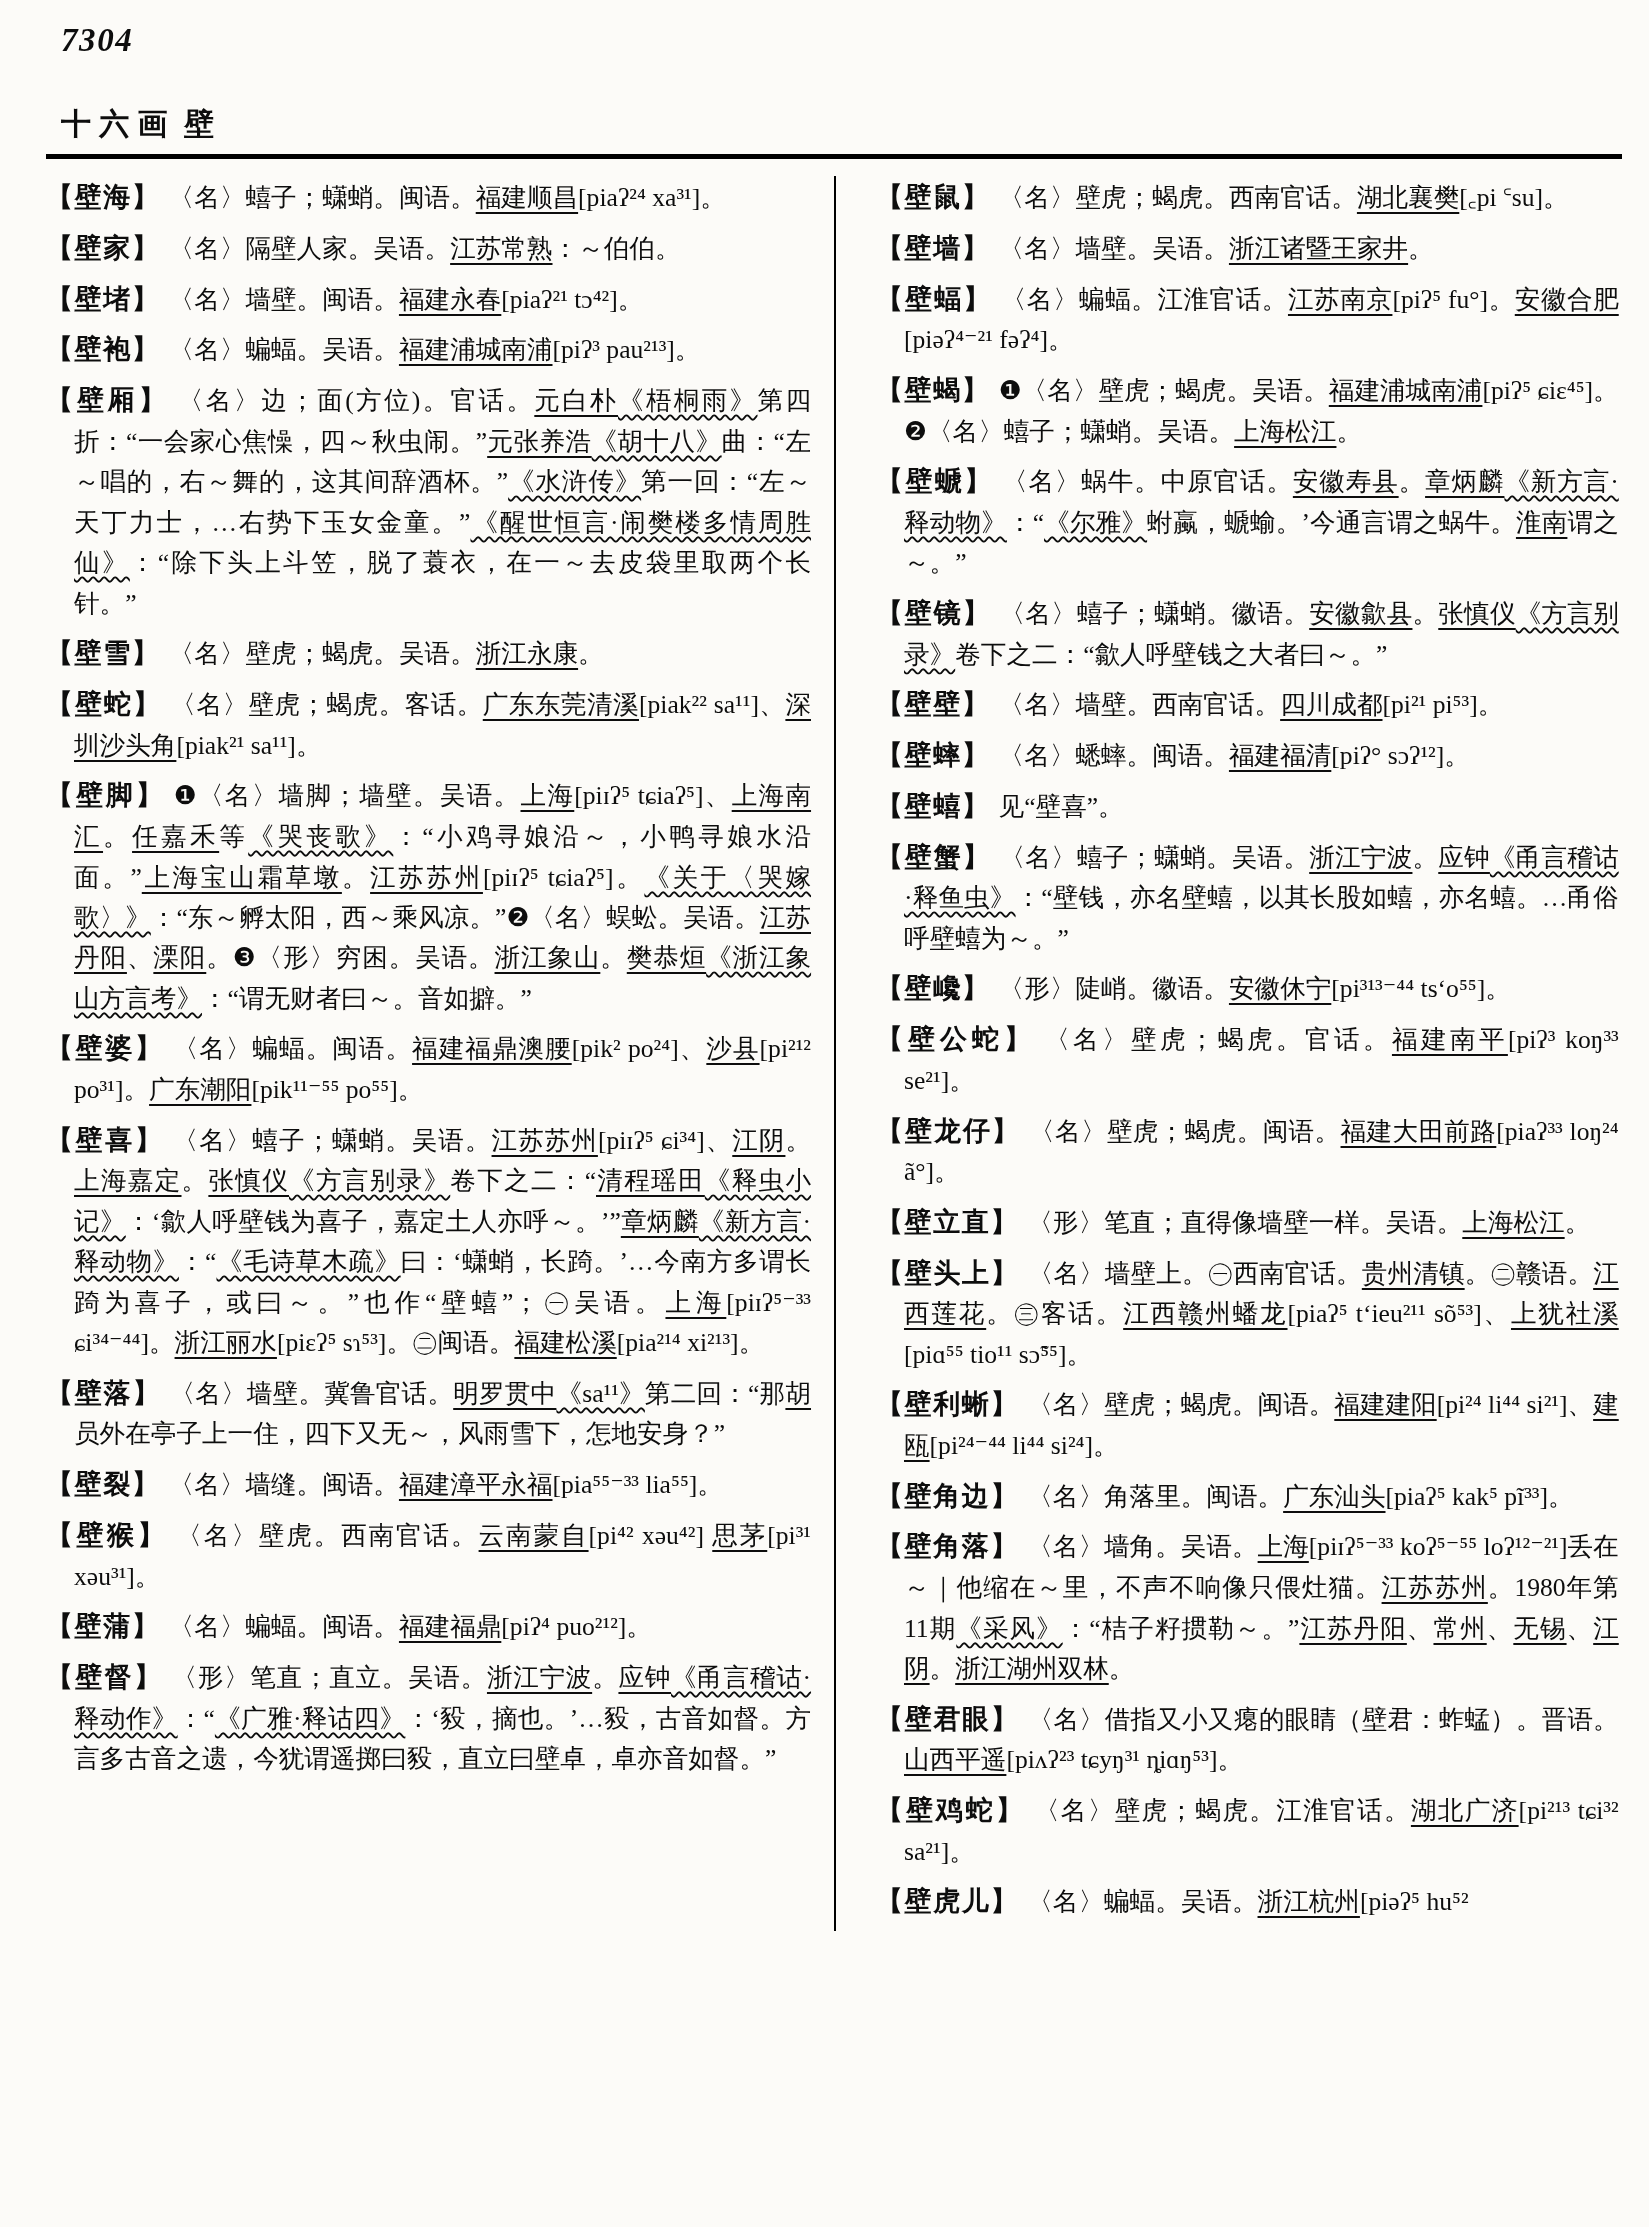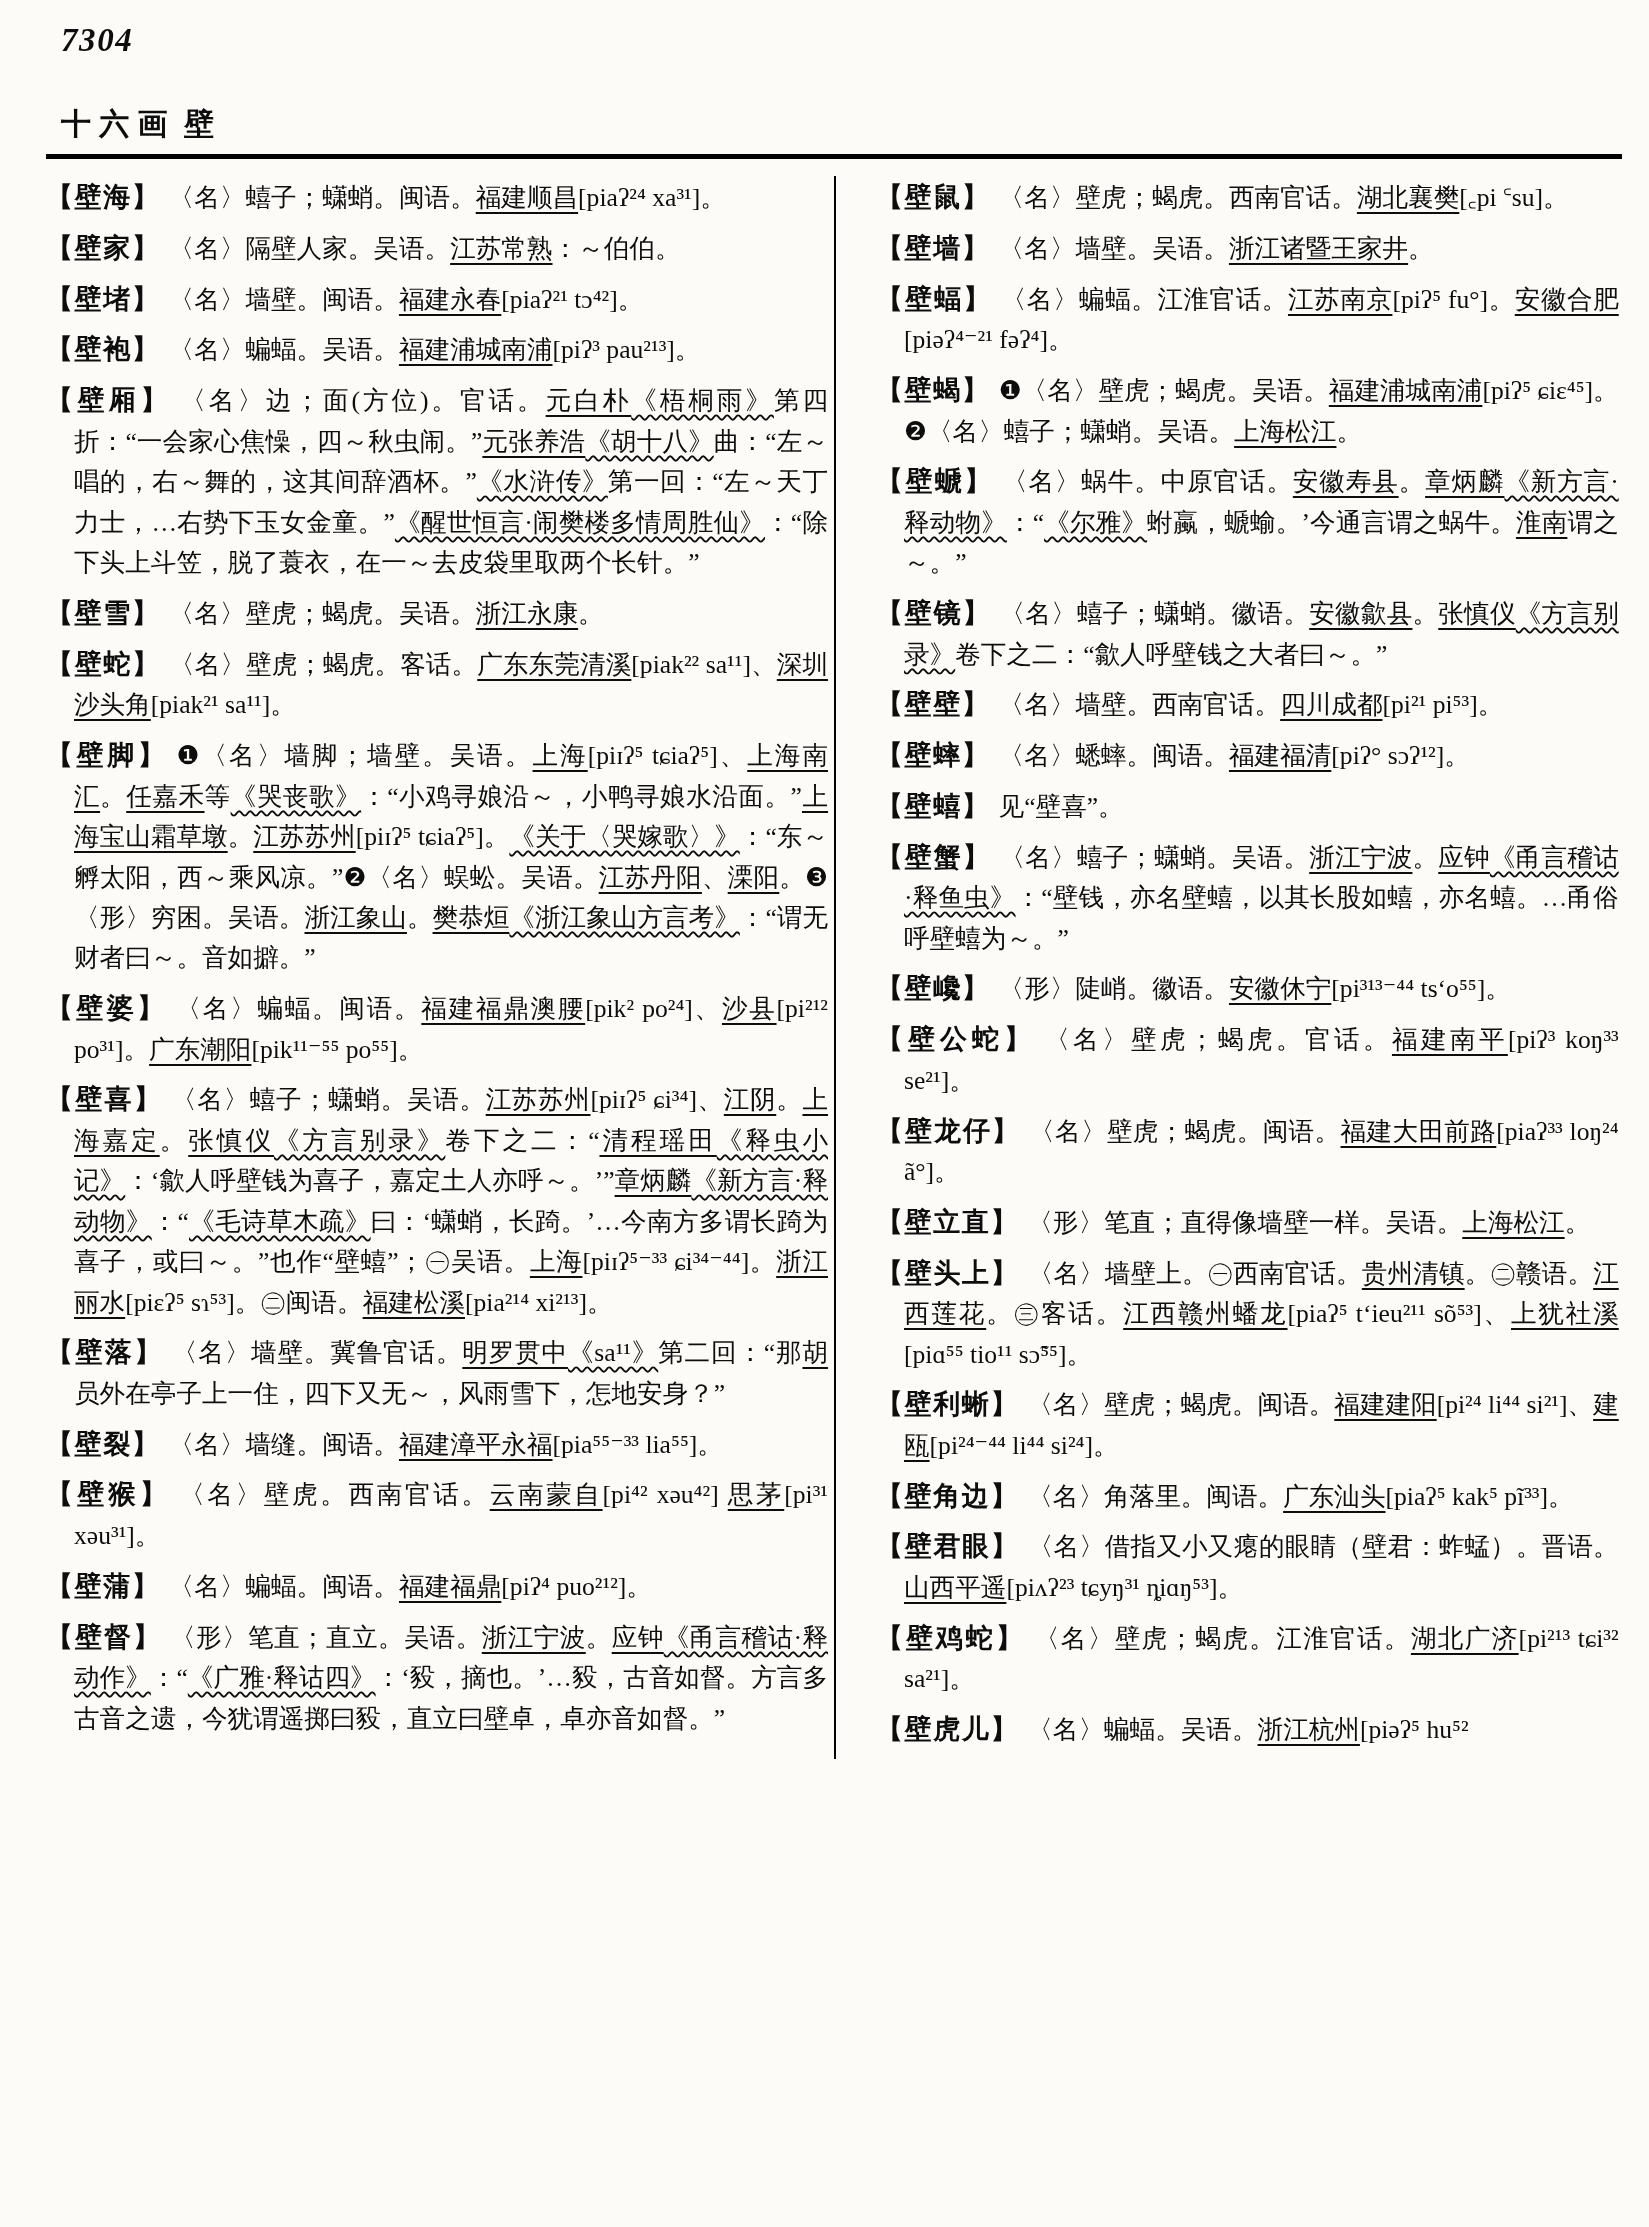--- a/index.html
+++ b/index.html
@@ -8,21 +8,21 @@
     background:#fcfbf8;color:#0d0d0d;
     font-family:"Liberation Serif","DejaVu Serif",serif;
   }
   .page{padding:15px 28px 0 46px;box-sizing:border-box;}
   .page-header{display:flex;align-items:baseline;gap:45px;padding:6.6px 0 8.2px 15px;flex-direction:column;}
   .page-num{font-size:33px;font-weight:bold;font-style:italic;letter-spacing:1.6px;}
   .section{font-size:30px;font-weight:bold;letter-spacing:8.2px;}
   .section-char{font-size:30px;font-weight:bold;margin-left:5px;}
   .header-rule{border:0;border-top:5.8px solid #000;margin:1.6px 0 16.5px 0;}
   .columns{display:flex;align-items:stretch;}
-  .col{width:50%;box-sizing:border-box;padding-right:6px;}
+  .col{width:50%;box-sizing:border-box;padding-right:23px;}
   .col-right{border-left:2.5px solid #000;padding-left:40px;padding-right:3.3px;}
   .entry{
     font-size:25.6px;line-height:1.58;
     margin:0 0 8.2px 0;
     padding-left:28px;text-indent:-28px;
     text-align:justify;
   }
   .head{font-weight:bold;font-size:27px;letter-spacing:1.6px;margin-right:8.2px;}
   .body-text u{text-decoration-thickness:2.1px;text-underline-offset:5.8px;}
   .body-text .wavy{
@@ -74,20 +74,21 @@
         <div class="entry"><span class="head">【壁蟀】</span><span class="body-text">〈名〉蟋蟀。闽语。<u>福建福清</u>[piʔ° sɔʔ¹²]。</span></div>
         <div class="entry"><span class="head">【壁蟢】</span><span class="body-text">见“壁喜”。</span></div>
         <div class="entry"><span class="head">【壁蟹】</span><span class="body-text">〈名〉蟢子；蟏蛸。吴语。<u>浙江宁波</u>。<u>应钟</u><span class="wavy">《甬言稽诂·释鱼虫》</span>：“壁钱，亦名壁蟢，以其长股如蟢，亦名蟢。…甬俗呼壁蟢为～。”</span></div>
         <div class="entry"><span class="head">【壁巉】</span><span class="body-text">〈形〉陡峭。徽语。<u>安徽休宁</u>[pi³¹³⁻⁴⁴ tsʻo⁵⁵]。</span></div>
         <div class="entry"><span class="head">【壁公蛇】</span><span class="body-text">〈名〉壁虎；蝎虎。官话。<u>福建南平</u>[piʔ³ koŋ³³ se²¹]。</span></div>
         <div class="entry"><span class="head">【壁龙仔】</span><span class="body-text">〈名〉壁虎；蝎虎。闽语。<u>福建大田前路</u>[piaʔ³³ loŋ²⁴ ã°]。</span></div>
         <div class="entry"><span class="head">【壁立直】</span><span class="body-text">〈形〉笔直；直得像墙壁一样。吴语。<u>上海松江</u>。</span></div>
         <div class="entry"><span class="head">【壁头上】</span><span class="body-text">〈名〉墙壁上。㊀西南官话。<u>贵州清镇</u>。㊁赣语。<u>江西莲花</u>。㊂客话。<u>江西赣州蟠龙</u>[piaʔ⁵ tʻieu²¹¹ sõ⁵³]、<u>上犹社溪</u>[piɑ⁵⁵ tio¹¹ sɔ̃⁵⁵]。</span></div>
         <div class="entry"><span class="head">【壁利蜥】</span><span class="body-text">〈名〉壁虎；蝎虎。闽语。<u>福建建阳</u>[pi²⁴ li⁴⁴ si²¹]、<u>建瓯</u>[pi²⁴⁻⁴⁴ li⁴⁴ si²⁴]。</span></div>
         <div class="entry"><span class="head">【壁角边】</span><span class="body-text">〈名〉角落里。闽语。<u>广东汕头</u>[piaʔ⁵ kak⁵ pĩ³³]。</span></div>
+        <div class="entry"><span class="head">【壁角落】</span><span class="body-text">〈名〉墙角。吴语。<u>上海</u>[piɪʔ⁵⁻³³ koʔ⁵⁻⁵⁵ loʔ¹²⁻²¹]丢在～｜他缩在～里，不声不响像只偎灶猫。<u>江苏苏州</u>。1980年第11期<span class="wavy">《采风》</span>：“桔子籽掼勒～。”<u>江苏丹阳</u>、<u>常州</u>、<u>无锡</u>、<u>江阴</u>。<u>浙江湖州双林</u>。</span></div>
         <div class="entry"><span class="head">【壁君眼】</span><span class="body-text">〈名〉借指又小又瘪的眼睛（壁君：蚱蜢）。晋语。<u>山西平遥</u>[piʌʔ²³ tɕyŋ³¹ ȵiɑŋ⁵³]。</span></div>
         <div class="entry"><span class="head">【壁鸡蛇】</span><span class="body-text">〈名〉壁虎；蝎虎。江淮官话。<u>湖北广济</u>[pi²¹³ tɕi³² sa²¹]。</span></div>
         <div class="entry"><span class="head">【壁虎儿】</span><span class="body-text">〈名〉蝙蝠。吴语。<u>浙江杭州</u>[piəʔ⁵ hu⁵²</span></div>
       </section>
   </div>
 
 </div>
 
 
 </body></html>

